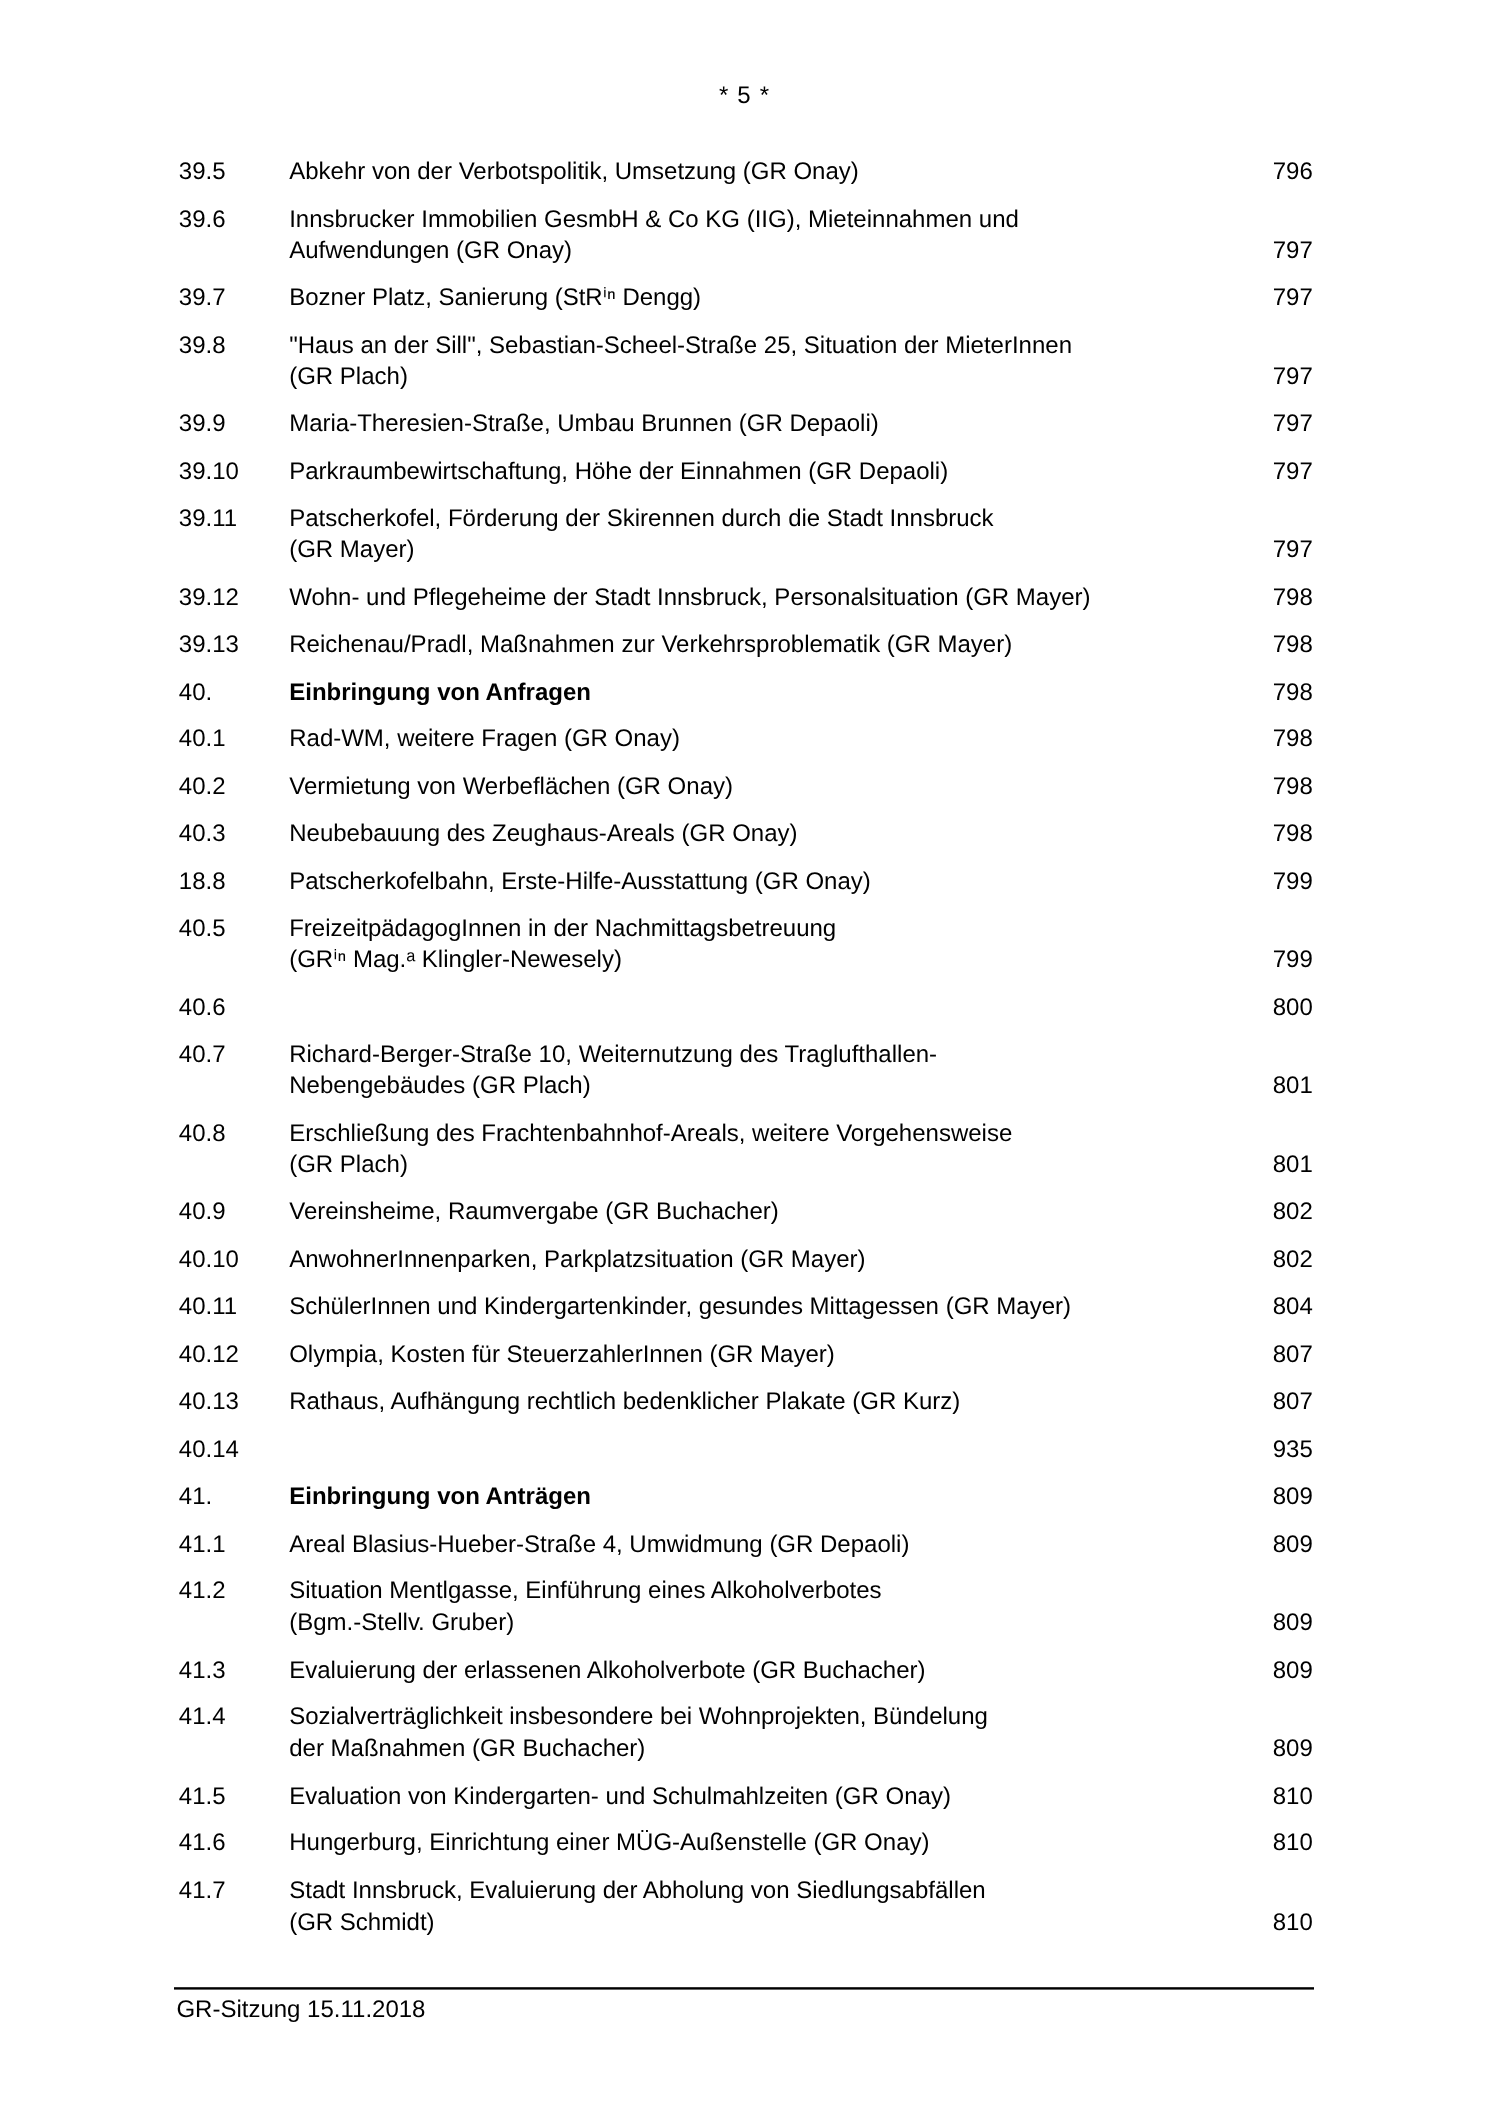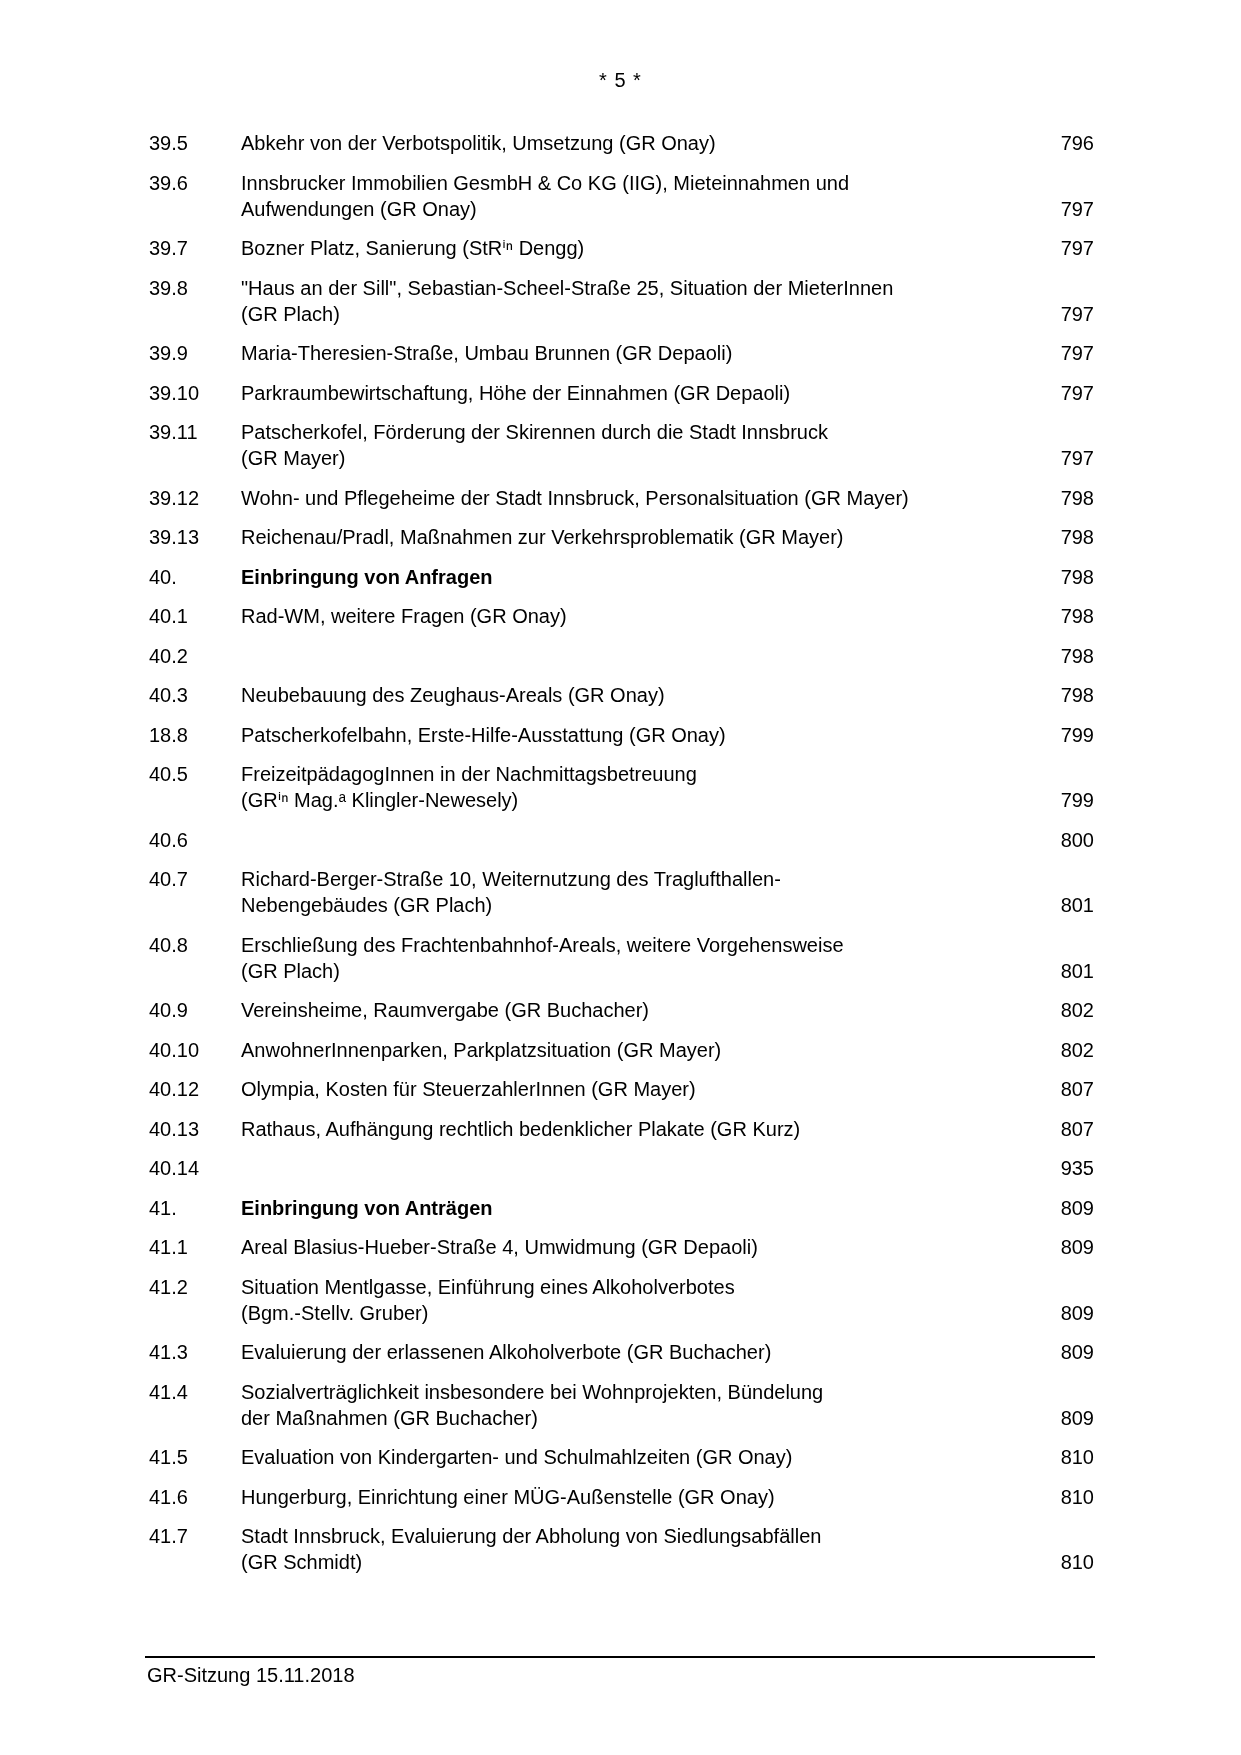--- a/index.html
+++ b/index.html
@@ -143,20 +143,21 @@
     </div>
 
     <div class="toc-row">
       <span class="toc-num">40.1</span>
       <span class="toc-title">Rad-WM, weitere Fragen (GR Onay)</span>
       <span class="toc-page">798</span>
     </div>
 
     <div class="toc-row">
       <span class="toc-num">40.2</span>
+      <span class="toc-title">Vermietung von Werbeflächen (GR Onay)</span>
       <span class="toc-page">798</span>
     </div>
 
     <div class="toc-row">
       <span class="toc-num">40.3</span>
       <span class="toc-title">Neubebauung des Zeughaus-Areals (GR Onay)</span>
       <span class="toc-page">798</span>
     </div>
 
     <div class="toc-row">
@@ -196,20 +197,25 @@
       <span class="toc-title">Vereinsheime, Raumvergabe (GR Buchacher)</span>
       <span class="toc-page">802</span>
     </div>
 
     <div class="toc-row">
       <span class="toc-num">40.10</span>
       <span class="toc-title">AnwohnerInnenparken, Parkplatzsituation (GR Mayer)</span>
       <span class="toc-page">802</span>
     </div>
 
+    <div class="toc-row">
+      <span class="toc-num">40.11</span>
+      <span class="toc-title">SchülerInnen und Kindergartenkinder, gesundes Mittagessen (GR Mayer)</span>
+      <span class="toc-page">804</span>
+    </div>
 
     <div class="toc-row">
       <span class="toc-num">40.12</span>
       <span class="toc-title">Olympia, Kosten für SteuerzahlerInnen (GR Mayer)</span>
       <span class="toc-page">807</span>
     </div>
 
     <div class="toc-row">
       <span class="toc-num">40.13</span>
       <span class="toc-title">Rathaus, Aufhängung rechtlich bedenklicher Plakate (GR Kurz)</span>

